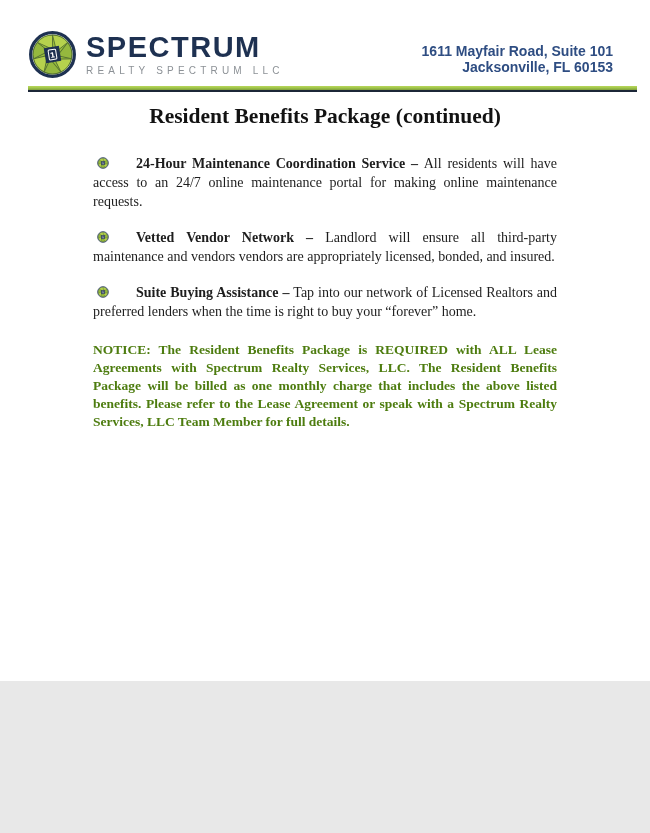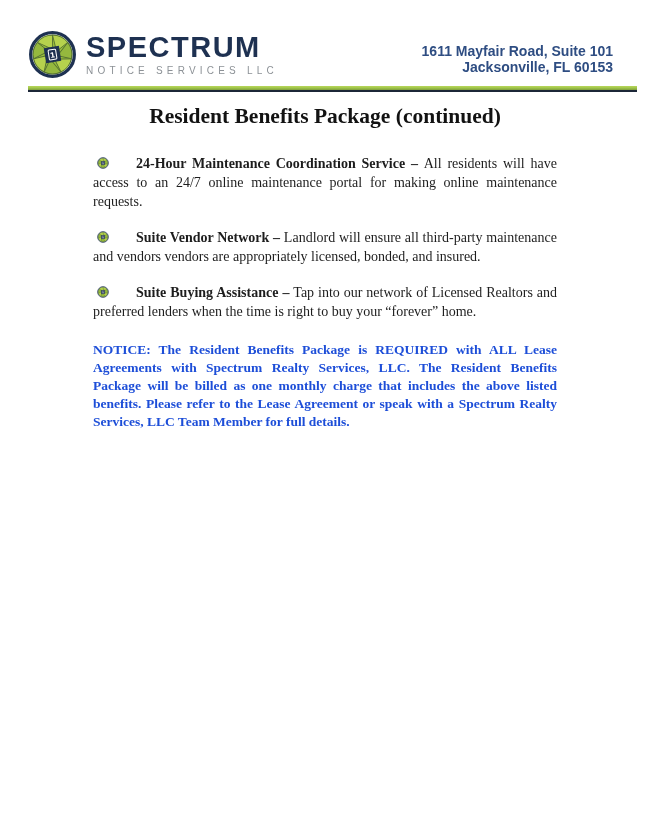--- a/index.html
+++ b/index.html
@@ -1,18 +1,18 @@
 <!DOCTYPE html>
 <html lang="en"><head>
 <meta charset="utf-8">
 <style>
   html,body { margin:0; padding:0; background:#e8e8e8; }
   .page {
     position:relative;
-    width:650px; height:833px;
+    width:650px; height:681px;
     margin:0 auto;
     background:#ffffff;
     font-family:"Liberation Serif", serif;
     color:#1d1d1d;
     overflow:hidden;
     box-sizing:border-box;
   }
 
   
   .letterhead {
@@ -84,21 +84,21 @@
   }
   p.bullet strong { font-weight:bold; }
 
   
   .notice {
     margin:20px 93px 0 93px;
     text-align:justify;
     font-weight:bold;
     font-size:13.5px;
     line-height:18px;
-    color:#1d4ed8;
+    color:#4d7c0f;
   }
 </style>
 </head>
 <body>
 
 <svg width="0" height="0" style="position:absolute" aria-hidden="true">
   <defs>
     <symbol id="spectrum-mark" viewBox="0 0 48 48">
       <circle cx="24" cy="24" r="19.5" fill="#9cc13c"></circle>
       <g>
@@ -138,21 +138,21 @@
 
   <header class="letterhead">
     <div class="brand">
       <span class="logo-wrap">
         <svg width="49" height="49" viewBox="0 0 48 48">
             <use href="#spectrum-mark"></use>
           </svg>
       </span>
       <span class="brand-text">
         <span class="brand-name">SPECTRUM</span>
-        <span class="brand-tagline">NOTICE SERVICES LLC</span>
+        <span class="brand-tagline">REALTY SPECTRUM LLC</span>
       </span>
     </div>
     <div class="contact">
       <div>1611 Mayfair Road, Suite 101</div>
       <div>Jacksonville, FL 60153</div>
     </div>
   </header>
 
   <div class="rule"></div>
 
@@ -166,21 +166,21 @@
             <use href="#spectrum-mark"></use>
           </svg>
       </span><strong>24-Hour Maintenance Coordination Service – </strong><span>All residents will have access to an 24/7 online maintenance portal for making online maintenance requests.</span>
     </p>
 
     <p class="bullet">
       <span class="bullet-icon">
         <svg width="12" height="12" viewBox="0 0 48 48">
             <use href="#spectrum-mark"></use>
           </svg>
-      </span><strong>Suite Vendor Network – </strong><span>Landlord will ensure all third-party maintenance and vendors vendors are appropriately licensed, bonded, and insured.</span>
+      </span><strong>Vetted Vendor Network – </strong><span>Landlord will ensure all third-party maintenance and vendors vendors are appropriately licensed, bonded, and insured.</span>
     </p>
 
     <p class="bullet">
       <span class="bullet-icon">
         <svg width="12" height="12" viewBox="0 0 48 48">
             <use href="#spectrum-mark"></use>
           </svg>
       </span><strong>Suite Buying Assistance – </strong><span>Tap into our network of Licensed Realtors and preferred lenders when the time is right to buy your “forever” home.</span>
     </p>
 

